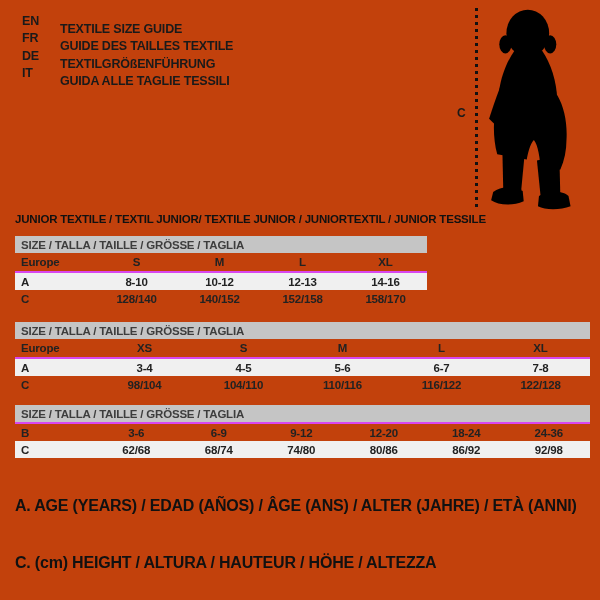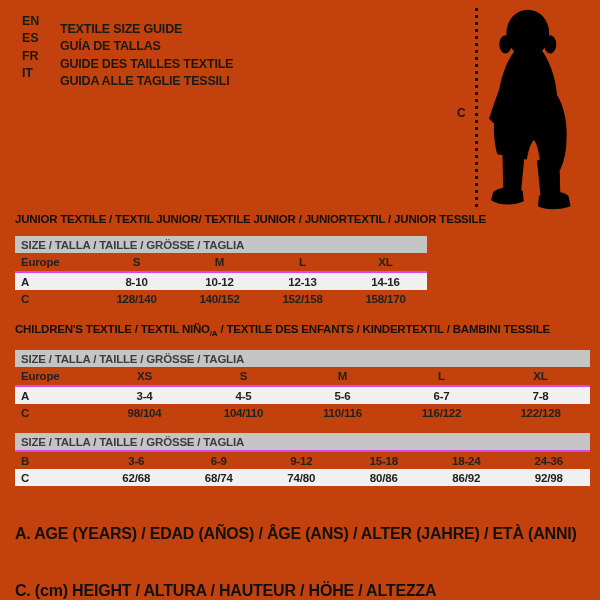--- a/index.html
+++ b/index.html
@@ -55,26 +55,26 @@
 <body>
 
 <div class="page">
 
   <div class="legend">
     <div class="legend-row">
       <span class="legend-code">EN</span>
       <span class="legend-label">TEXTILE SIZE GUIDE</span>
     </div>
     <div class="legend-row">
-      <span class="legend-code">ES</span>
-      <span class="legend-label">GUÍA DE TALLAS</span>
-    </div>
-    <div class="legend-row">
       <span class="legend-code">FR</span>
       <span class="legend-label">GUIDE DES TAILLES TEXTILE</span>
+    </div>
+    <div class="legend-row">
+      <span class="legend-code">DE</span>
+      <span class="legend-label">TEXTILGRÖßENFÜHRUNG</span>
     </div>
     <div class="legend-row">
       <span class="legend-code">IT</span>
       <span class="legend-label">GUIDA ALLE TAGLIE TESSILI</span>
     </div>
   </div>
 
   <div class="figure">
     <span class="c-label">C</span>
     <div class="dash-line"></div>
@@ -129,21 +129,20 @@
         <td>128/140</td>
         <td>140/152</td>
         <td>152/158</td>
         <td>158/170</td>
       </tr>
     </tbody>
       </table>
 
     <div class="gap1"></div>
 
-    <div class="section-title"><span>CHILDREN'S TEXTILE / TEXTIL NIÑO</span><span class="sub">/A</span><span> / TEXTILE DES ENFANTS / KINDERTEXTIL / BAMBINI TESSILE</span></div>
     <table class="size-table t2">
       <colgroup>
           <col class="label-col">
           <col>
           <col>
           <col>
           <col>
           <col>
         </colgroup>
       <tbody>
@@ -191,21 +190,21 @@
         </colgroup>
       <tbody>
           <tr class="bar-row rule">
         <td colspan="7">SIZE / TALLA / TAILLE / GRÖSSE / TAGLIA</td>
       </tr>
       <tr>
         <td>B</td>
         <td>3-6</td>
         <td>6-9</td>
         <td>9-12</td>
-        <td>15-18</td>
+        <td>12-20</td>
         <td>18-24</td>
         <td>24-36</td>
       </tr>
       <tr class="alt">
         <td>C</td>
         <td>62/68</td>
         <td>68/74</td>
         <td>74/80</td>
         <td>80/86</td>
         <td>86/92</td>

